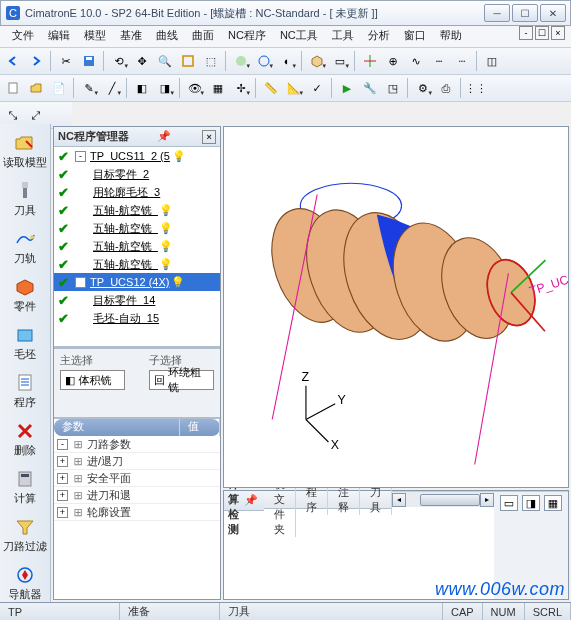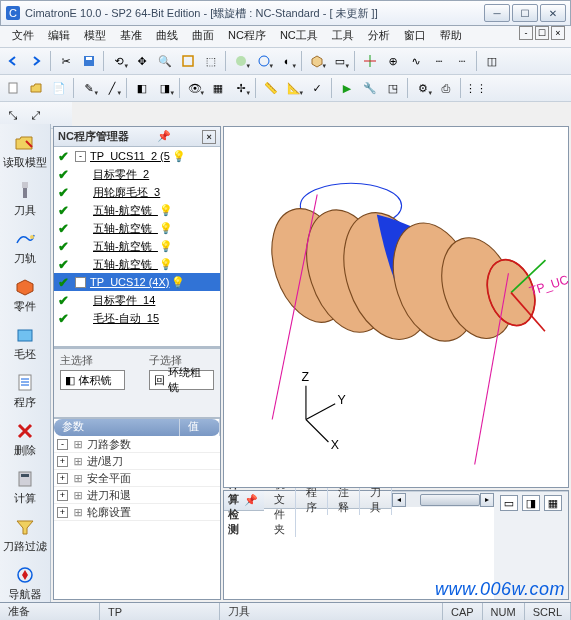--- a/index.html
+++ b/index.html
@@ -497,19 +497,19 @@
         <div>◨</div>
         <div>▦</div>
       </div>
     </div>
   </div>
 </div>
 
 <div class="watermark">www.006w.com</div>
 
 <div class="statusbar">
+  <div class="cell" style="width:120px">TP</div>
   <div class="cell" style="width:100px">准备</div>
-  <div class="cell" style="width:120px">TP</div>
   <div class="cell stretch">刀具</div>
   <div class="cell">CAP</div>
   <div class="cell">NUM</div>
   <div class="cell">SCRL</div>
 </div>
 
 </body></html>

